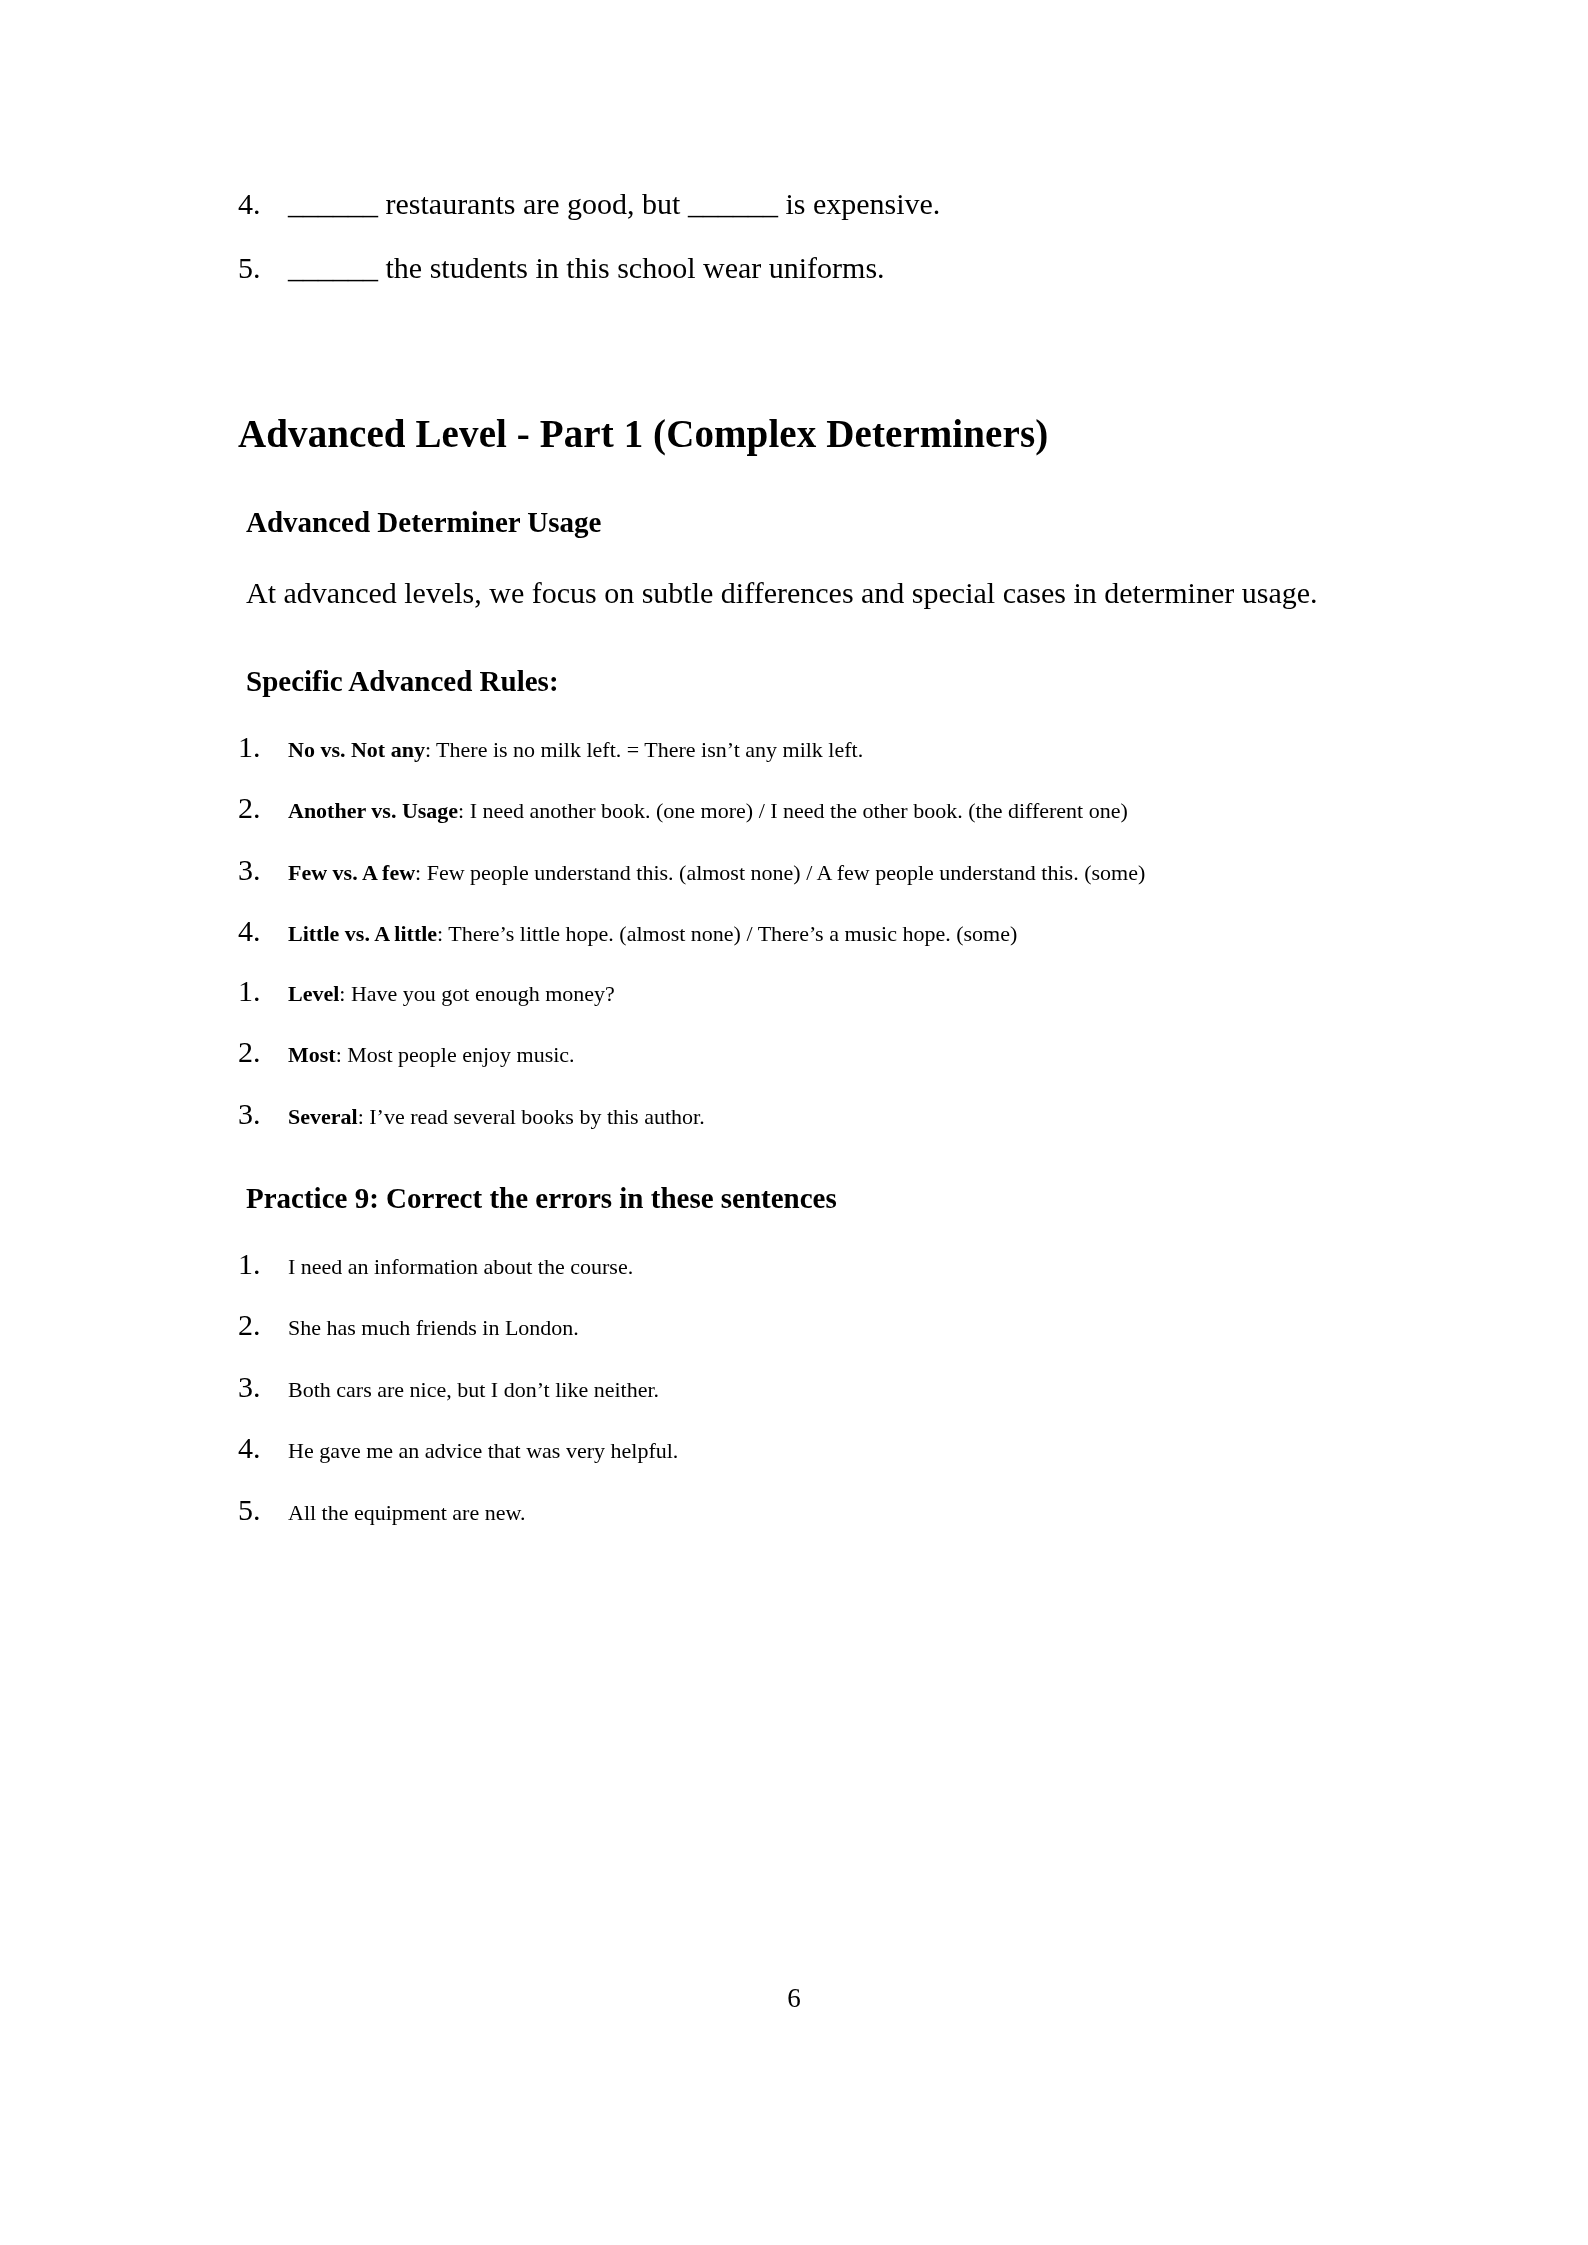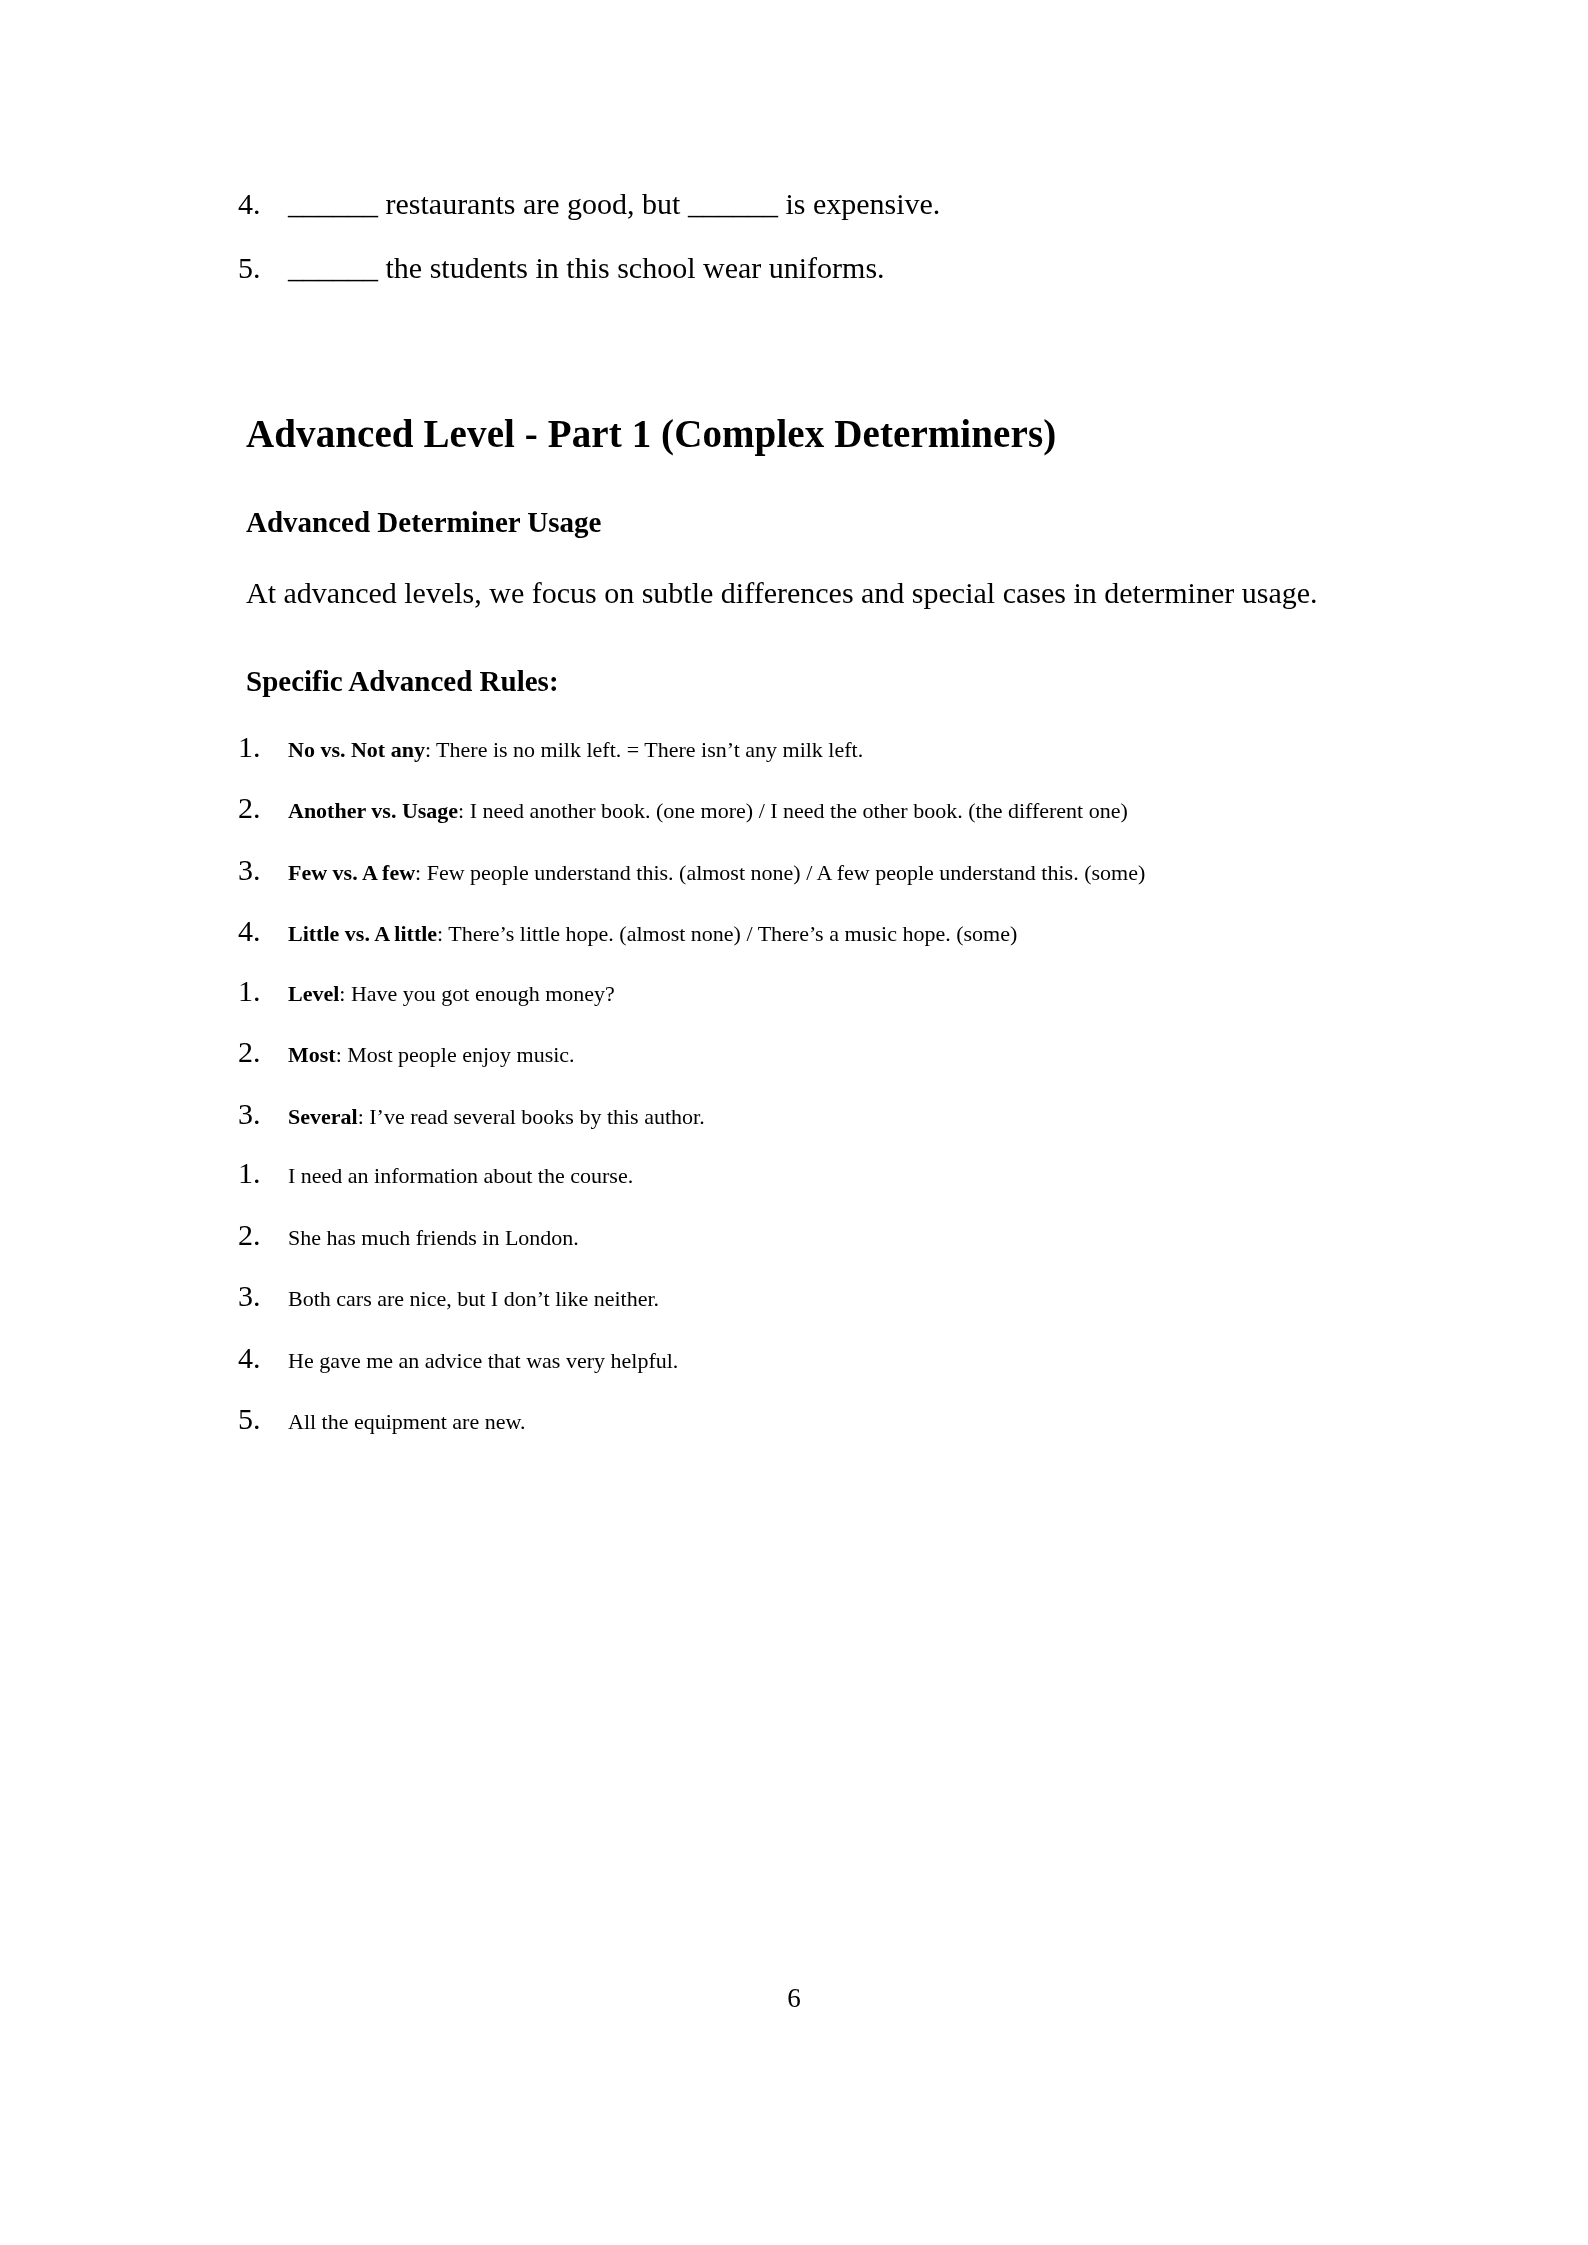--- a/index.html
+++ b/index.html
@@ -57,21 +57,21 @@
     flex: 1 1 auto;
     font-size: 30px;
     line-height: 1.45;
   }
 
   
   .h1 {
     font-size: 39px;
     font-weight: bold;
     line-height: 1.25;
-    margin: 8px;
+    margin: 0;
     padding-top: 101px;
     letter-spacing: 0.1px;
   }
 
   
   .h2 {
     font-size: 29px;
     font-weight: bold;
     line-height: 1.3;
     margin: 8px;
@@ -169,20 +169,21 @@
       <li class="li-row">
         <span class="num">2.</span>
         <span class="li-text"><span class="term">Most</span><span>: Most people enjoy music.</span></span>
       </li>
       <li class="li-row">
         <span class="num">3.</span>
         <span class="li-text"><span class="term">Several</span><span>: I’ve read several books by this author.</span></span>
       </li>
     </ol>
 
+    <h2 class="h2">Practice 9: Correct the errors in these sentences</h2>
 
     <ol class="num-list">
       <li class="li-row">
         <span class="num">1.</span>
         <span class="li-text">I need an information about the course.</span>
       </li>
       <li class="li-row">
         <span class="num">2.</span>
         <span class="li-text">She has much friends in London.</span>
       </li>

